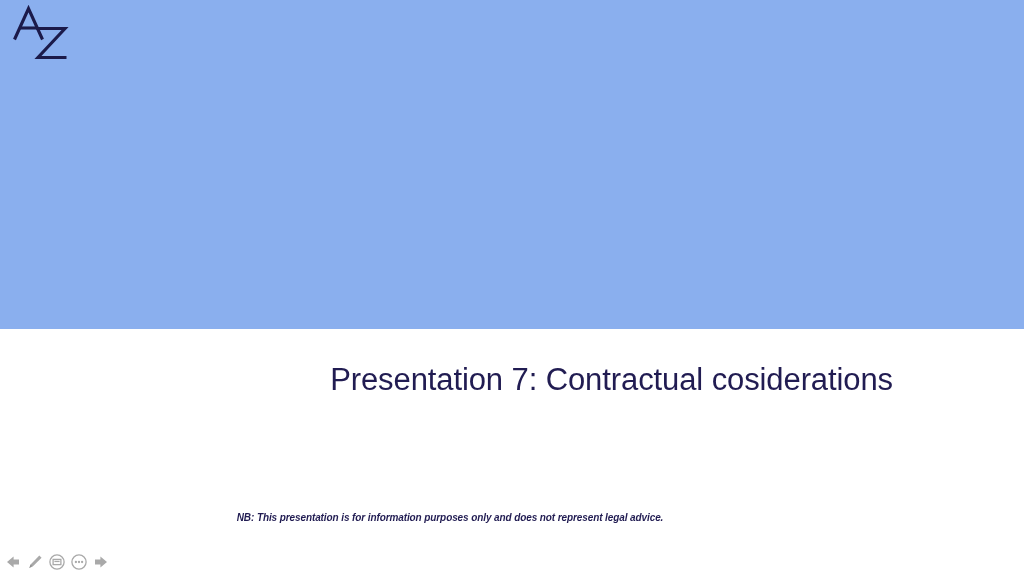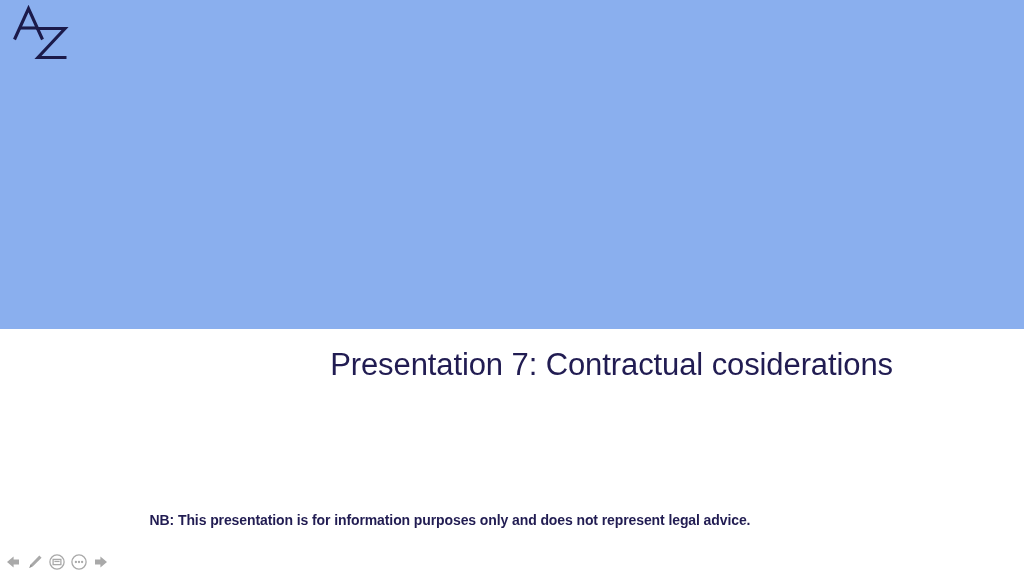--- a/index.html
+++ b/index.html
@@ -69,45 +69,46 @@
     margin: 0;
     font-family: "Liberation Sans", sans-serif;
     font-size: 41px;
     font-weight: 400;
     line-height: 1.06;
     letter-spacing: -0.2px;
     color: #211C52;
     white-space: nowrap;
   }
   #slide-subtitle {
-    margin: 8px 0 0 0;
+    margin: 23px 0 0 0;
     font-family: "Liberation Sans", sans-serif;
     font-size: 31px;
     font-weight: 400;
     line-height: 1.08;
     letter-spacing: -0.1px;
     color: #211C52;
     white-space: nowrap;
   }
 
   
   #disclaimer {
     position: absolute;
     left: 0;
     top: 512px;
     width: 1024px;
     text-align: center;
     padding-right: 124px;
     box-sizing: border-box;
     font-family: "Liberation Sans", sans-serif;
-    font-size: 14px;
+    font-size: 10px;
     font-weight: bold;
     letter-spacing: -0.1px;
     color: #211C52;
     white-space: nowrap;
+    font-style: italic;
   }
 
   
   #toolbar {
     position: absolute;
     left: 2px;
     bottom: 3px;
     height: 22px;
     display: flex;
     align-items: center;

